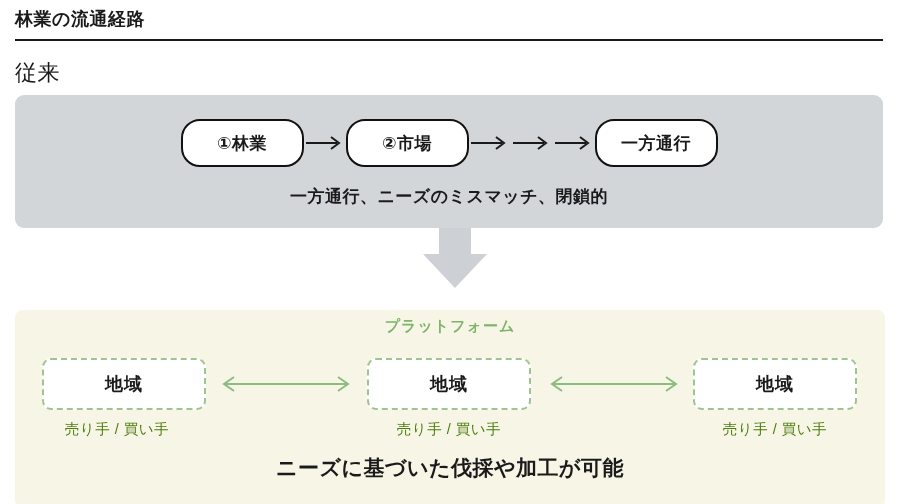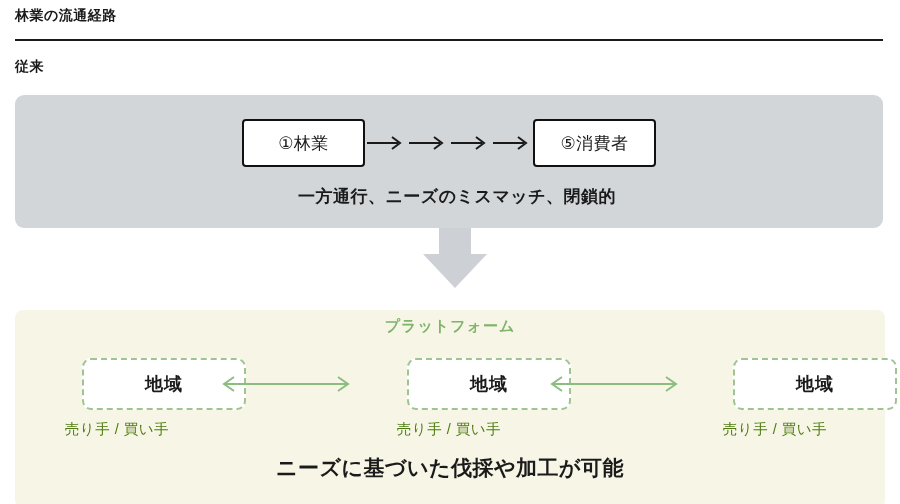--- a/index.html
+++ b/index.html
@@ -12,35 +12,35 @@
   .screen {
     position: relative;
     width: 900px;
     height: 504px;
     background: #ffffff;
     overflow: hidden;
   }
   .page-title {
     position: absolute;
     left: 15px; top: 7px;
-    font-size: 14px;
+    font-size: 18px;
     font-weight: bold;
     letter-spacing: 0.5px;
   }
   .title-rule {
     position: absolute;
     left: 15px; top: 39px;
     width: 868px;
     border-top: 2px solid #1a1a1a;
   }
   .section-label {
     position: absolute;
     left: 15px;
-    font-size: 14px;
-    font-weight: bold;
+    font-size: 22px;
+    font-weight: normal;
     letter-spacing: 0.5px;
   }
   .trad-label { top: 58px; }
   .eff-label  { top: 276px; }
 
   
   .trad-panel {
     position: absolute;
     left: 15px; top: 95px;
     width: 868px; height: 133px;
@@ -53,39 +53,38 @@
     width: 100%;
     display: flex;
     justify-content: center;
     align-items: center;
   }
   .flow-box {
     width: 123px;
     height: 48px;
     background: #ffffff;
     border: 2px solid #111111;
-    border-radius: 4px;
+    border-radius: 19px;
     display: flex;
     align-items: center;
     justify-content: center;
     font-size: 17px;
-    font-weight: 400;
+    font-weight: 700;
     letter-spacing: 0.5px;
     flex: 0 0 auto;
   }
   .flow-arrow { flex: 0 0 auto; display: block; margin: 0 1px; }
   .trad-caption {
     position: absolute;
     left: 0; top: 90px;
     width: 100%;
     text-align: center;
     font-size: 17px;
     font-weight: bold;
     letter-spacing: 0.5px;
-    margin-left: 8px;
   }
 
   
   .down-arrow {
     position: absolute;
     left: 423px; top: 228px;
     display: block;
   }
 
   
@@ -113,21 +112,20 @@
     height: 52px;
     background: #ffffff;
     border: 2px dashed #9ec492;
     border-radius: 9px;
     display: flex;
     align-items: center;
     justify-content: center;
     font-size: 18px;
     font-weight: bold;
     letter-spacing: 1px;
-    margin-left: 40px;
   }
   .region-1 { left: 27px; }
   .region-2 { left: 352px; }
   .region-3 { left: 678px; }
   .region-sub {
     position: absolute;
     top: 110px;
     width: 164px;
     text-align: center;
     font-size: 14.5px;
@@ -160,33 +158,34 @@
 
   <div class="section-label trad-label">従来</div>
 
   <div class="trad-panel">
     <div class="flow-row">
       <div class="flow-box">①林業</div>
       <svg class="flow-arrow" width="40" height="16" viewBox="0 0 40 16">
         <path d="M1 8 H32" stroke="#1a1a1a" stroke-width="2" fill="none"></path>
         <path d="M26 2 L34 8 L26 14" stroke="#1a1a1a" stroke-width="2" fill="none"></path>
       </svg>
-      <svg class="flow-arrow" width="40" height="16" viewBox="0 0 40 16">
-        <path d="M1 8 H32" stroke="#1a1a1a" stroke-width="2" fill="none"></path>
-        <path d="M26 2 L34 8 L26 14" stroke="#1a1a1a" stroke-width="2" fill="none"></path>
-      </svg>
-      <svg class="flow-arrow" width="40" height="16" viewBox="0 0 40 16">
-        <path d="M1 8 H32" stroke="#1a1a1a" stroke-width="2" fill="none"></path>
-        <path d="M26 2 L34 8 L26 14" stroke="#1a1a1a" stroke-width="2" fill="none"></path>
-      </svg>
-      <svg class="flow-arrow" width="40" height="16" viewBox="0 0 40 16">
-        <path d="M1 8 H32" stroke="#1a1a1a" stroke-width="2" fill="none"></path>
-        <path d="M26 2 L34 8 L26 14" stroke="#1a1a1a" stroke-width="2" fill="none"></path>
-      </svg>
-      <div class="flow-box">⑤消費者</div>
+      <div class="flow-box">②市場</div>
+      <svg class="flow-arrow" width="40" height="16" viewBox="0 0 40 16">
+        <path d="M1 8 H32" stroke="#1a1a1a" stroke-width="2" fill="none"></path>
+        <path d="M26 2 L34 8 L26 14" stroke="#1a1a1a" stroke-width="2" fill="none"></path>
+      </svg>
+      <svg class="flow-arrow" width="40" height="16" viewBox="0 0 40 16">
+        <path d="M1 8 H32" stroke="#1a1a1a" stroke-width="2" fill="none"></path>
+        <path d="M26 2 L34 8 L26 14" stroke="#1a1a1a" stroke-width="2" fill="none"></path>
+      </svg>
+      <svg class="flow-arrow" width="40" height="16" viewBox="0 0 40 16">
+        <path d="M1 8 H32" stroke="#1a1a1a" stroke-width="2" fill="none"></path>
+        <path d="M26 2 L34 8 L26 14" stroke="#1a1a1a" stroke-width="2" fill="none"></path>
+      </svg>
+      <div class="flow-box">一方通行</div>
     </div>
     <div class="trad-caption">一方通行、ニーズのミスマッチ、閉鎖的</div>
   </div>
 
   <svg class="down-arrow" width="64" height="60" viewBox="0 0 64 60">
     <polygon points="16,0 48,0 48,26 64,26 32,60 0,26 16,26" fill="#cdd1d5"></polygon>
   </svg>
 
 
   <div class="eff-panel">

